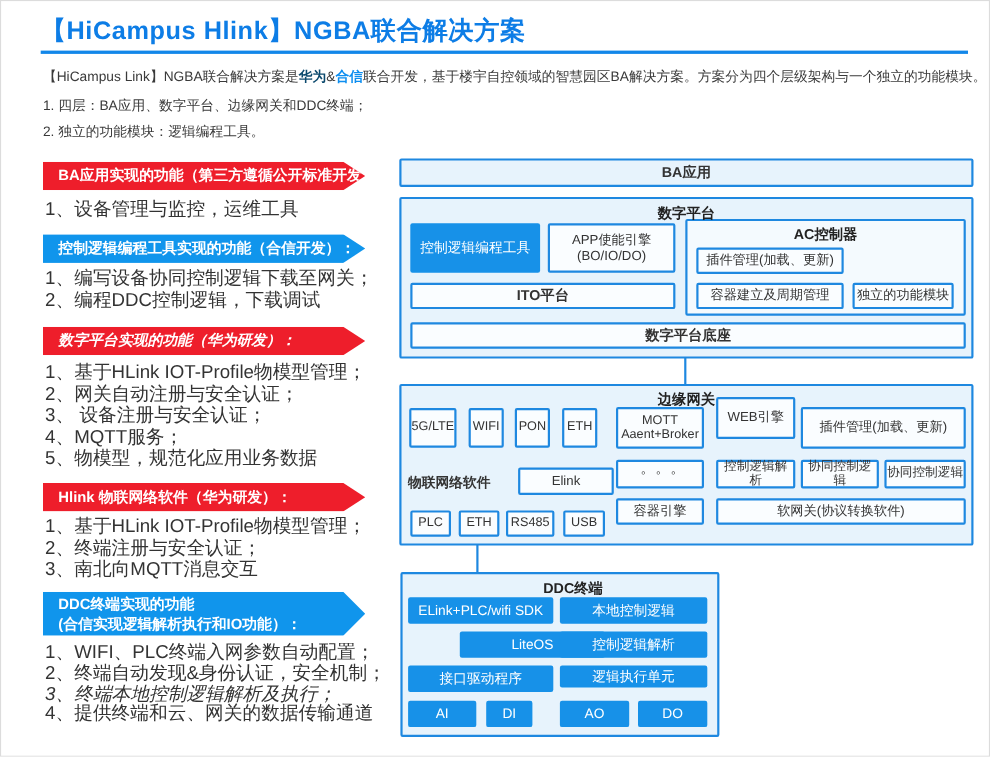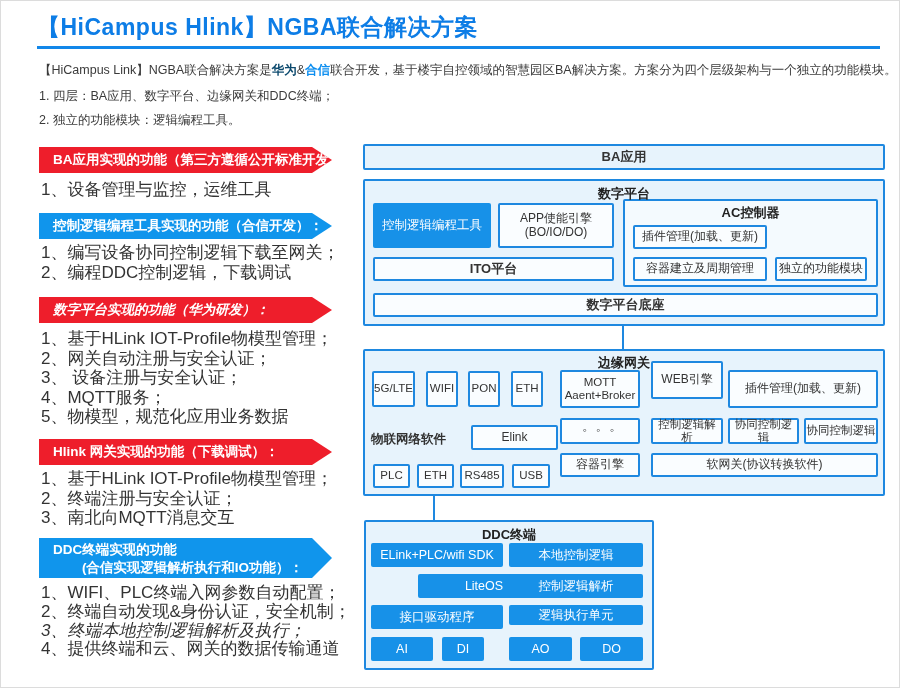--- a/index.html
+++ b/index.html
@@ -66,30 +66,30 @@
 
   <div class="abs banner red" style="top:296px;font-style:italic;">数字平台实现的功能（华为研发）：</div>
   <div class="abs flist" style="top:328px;">
     <div>1、基于HLink IOT-Profile物模型管理；</div>
     <div>2、网关自动注册与安全认证；</div>
     <div>3、 设备注册与安全认证；</div>
     <div>4、MQTT服务；</div>
     <div>5、物模型，规范化应用业务数据</div>
   </div>
 
-  <div class="abs banner red" style="top:438px;">Hlink 网关实现的功能（下载调试）：</div>
+  <div class="abs banner red" style="top:438px;">Hlink 物联网络软件（华为研发）：</div>
   <div class="abs flist" style="top:468px;">
     <div>1、基于HLink IOT-Profile物模型管理；</div>
     <div>2、终端注册与安全认证；</div>
     <div>3、南北向MQTT消息交互</div>
   </div>
 
   <div class="abs banner blue two-line" style="top:537px;">
     <div style="height:18px;line-height:18px;">DDC终端实现的功能</div>
-    <div style="height:18px;line-height:18px;text-align:center;">(合信实现逻辑解析执行和IO功能）：</div>
+    <div style="height:18px;line-height:18px;">(合信实现逻辑解析执行和IO功能）：</div>
   </div>
   <div class="abs flist" style="top:583px;">
     <div style="height:18.8px;line-height:18.8px;">1、WIFI、PLC终端入网参数自动配置；</div>
     <div style="height:18.8px;line-height:18.8px;">2、终端自动发现&amp;身份认证，安全机制；</div>
     <div style="height:18.8px;line-height:18.8px;font-style:italic;">3、终端本地控制逻辑解析及执行；</div>
     <div style="height:18.8px;line-height:18.8px;">4、提供终端和云、网关的数据传输通道</div>
   </div>
 
   <div class="dbox container bold" style="left:362px;top:143px;width:522px;height:26px;">BA应用</div>
 
@@ -156,21 +156,21 @@
   <div class="line" style="left:389px;top:456px;width:2px;height:8px;"></div>
   <div class="line" style="left:432px;top:456px;width:2px;height:8px;"></div>
   <div class="line" style="left:478px;top:456px;width:2px;height:8px;"></div>
   <div class="line" style="left:552px;top:454px;width:2px;height:30px;"></div>
   <div class="line" style="left:552px;top:482px;width:220px;height:2px;"></div>
   <div class="line" style="left:599px;top:476px;width:2px;height:8px;"></div>
   <div class="line" style="left:770px;top:476px;width:2px;height:8px;"></div>
   <div class="line" style="left:432px;top:487px;width:2px;height:33px;"></div>
 
   <div class="dbox container" style="left:363px;top:519px;width:290px;height:150px;"></div>
-  <div class="sec-title" style="left:363px;top:525px;width:290px;">DDC终端</div>
+  <div class="sec-title" style="left:363px;top:525px;width:290px;padding-left:12px;">DDC终端</div>
   <div class="dbox bluebox" style="left:370px;top:542px;width:132px;height:24px;">ELink+PLC/wifi SDK</div>
   <div class="dbox bluebox" style="left:508px;top:542px;width:134px;height:24px;">本地控制逻辑</div>
   <div class="dbox bluebox" style="left:370px;top:573px;width:132px;height:24px;margin-left:47px;">LiteOS</div>
   <div class="dbox bluebox" style="left:508px;top:573px;width:134px;height:24px;">控制逻辑解析</div>
   <div class="dbox bluebox" style="left:370px;top:604px;width:132px;height:24px;">接口驱动程序</div>
   <div class="dbox bluebox" style="left:508px;top:604px;width:134px;height:20px;">逻辑执行单元</div>
   <div class="dbox bluebox" style="left:370px;top:636px;width:62px;height:24px;">AI</div>
   <div class="dbox bluebox" style="left:441px;top:636px;width:42px;height:24px;">DI</div>
   <div class="dbox bluebox" style="left:508px;top:636px;width:63px;height:24px;">AO</div>
   <div class="dbox bluebox" style="left:579px;top:636px;width:63px;height:24px;">DO</div>

